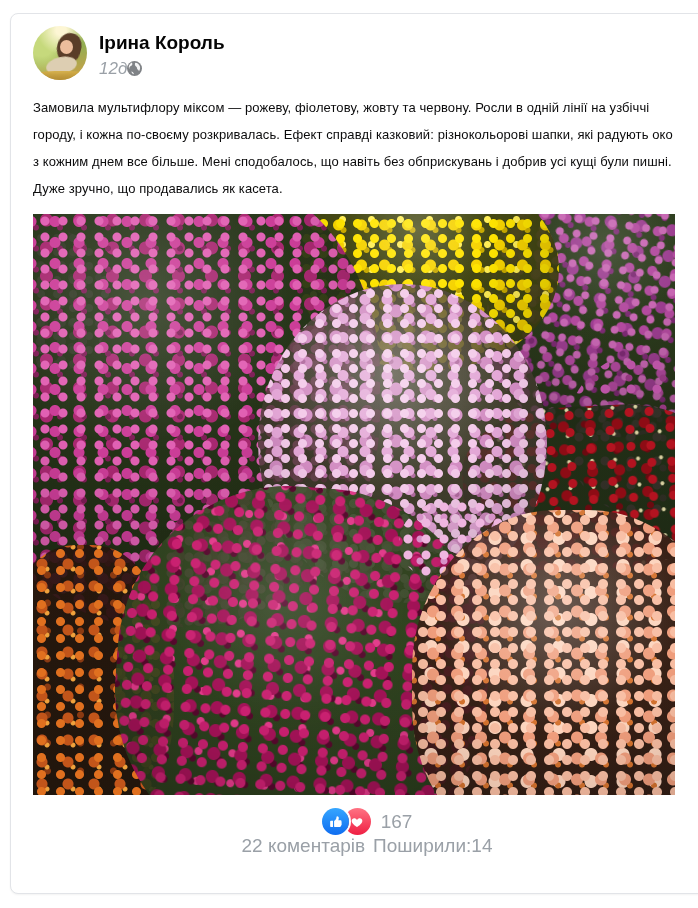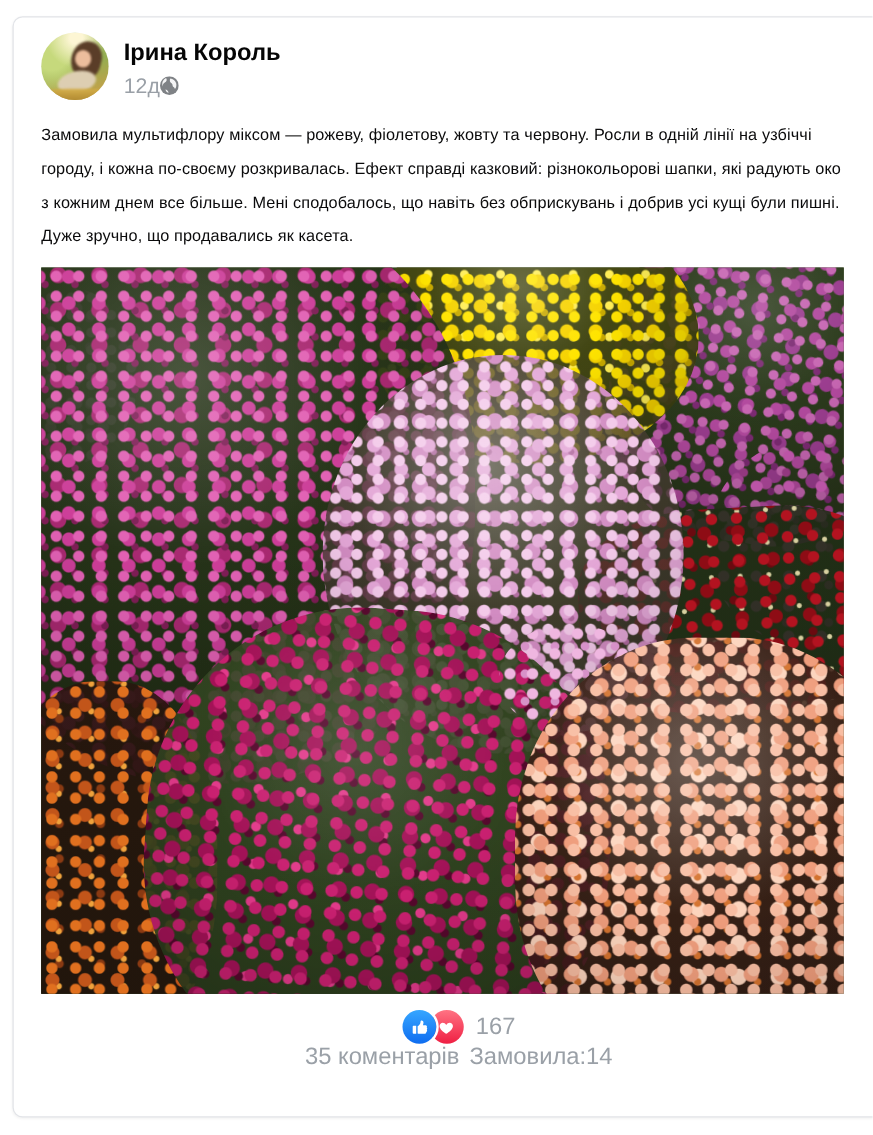--- a/index.html
+++ b/index.html
@@ -19,21 +19,21 @@
       radial-gradient(circle at 16% 32%, #c6d97c 0 22%, rgba(198,217,124,0) 58%),
       linear-gradient(165deg,#b5cc6d 0%,#93ad52 48%,#bda34a 82%,#c9a843 100%); }
   .avatar i { position:absolute; display:block; filter:blur(.7px); }
   .av-hair { left:24px; top:7px; width:24px; height:30px; background:#5a3d28; border-radius:52% 48% 45% 55%; transform:rotate(14deg); }
   .av-face { left:27px; top:14px; width:13px; height:14px; background:#ecbd9c; border-radius:50%; }
   .av-sweater { left:13px; top:31px; width:31px; height:17px; background:#ddceb2; border-radius:50%; transform:rotate(-12deg); }
   .av-leaves { left:-3px; top:45px; width:62px; height:14px; background:linear-gradient(rgba(213,175,72,.95),rgba(158,118,40,.95)); border-radius:40%; }
 
   .hdr-txt { margin-left:12px; padding-top:5px; }
   .author { font-size:19px; font-weight:700; color:#050505; line-height:1.25; cursor:pointer; }
-  .meta { display:flex; align-items:center; margin-top:4px; gap:0; }
+  .meta { display:flex; align-items:center; margin-top:4px; gap:0;font-style:italic; }
   .timestamp { font-size:17px; color:#9aa0a7; cursor:pointer; }
   .globe { width:15px; height:15px; display:block; opacity:.92; }
 
   
   .body-text { width:642px; font-size:13px; line-height:27px; color:#0b0b0c; letter-spacing:.1px; }
 
   
   .photo { position:relative; width:642px; height:581px; margin-top:12px; overflow:hidden; cursor:pointer;
     background:
       radial-gradient(ellipse at 14% 96%, #1c2a13 0 18%, rgba(28,42,19,0) 48%),
@@ -209,18 +209,18 @@
         </svg>
       </span>
       <span class="badge love-badge">
         <svg width="14" height="14" viewBox="0 0 16 16">
           <path fill="#ffffff" d="M8 13.8C5.4 12.2 1.9 9.6 1.9 6.6c0-1.8 1.4-3 2.9-3 1.3 0 2.4.7 3.2 2 .8-1.3 1.9-2 3.2-2 1.5 0 2.9 1.2 2.9 3 0 3-3.5 5.6-6.1 7.2z"></path>
         </svg>
       </span>
       <span class="rx-count">167</span>
     </div>
     <div class="stats">
-      <span>35 коментарів</span>
-      <span>Замовила:14</span>
+      <span>22 коментарів</span>
+      <span>Поширили:14</span>
     </div>
   </div>
 
 </div>
 
 </body></html>

